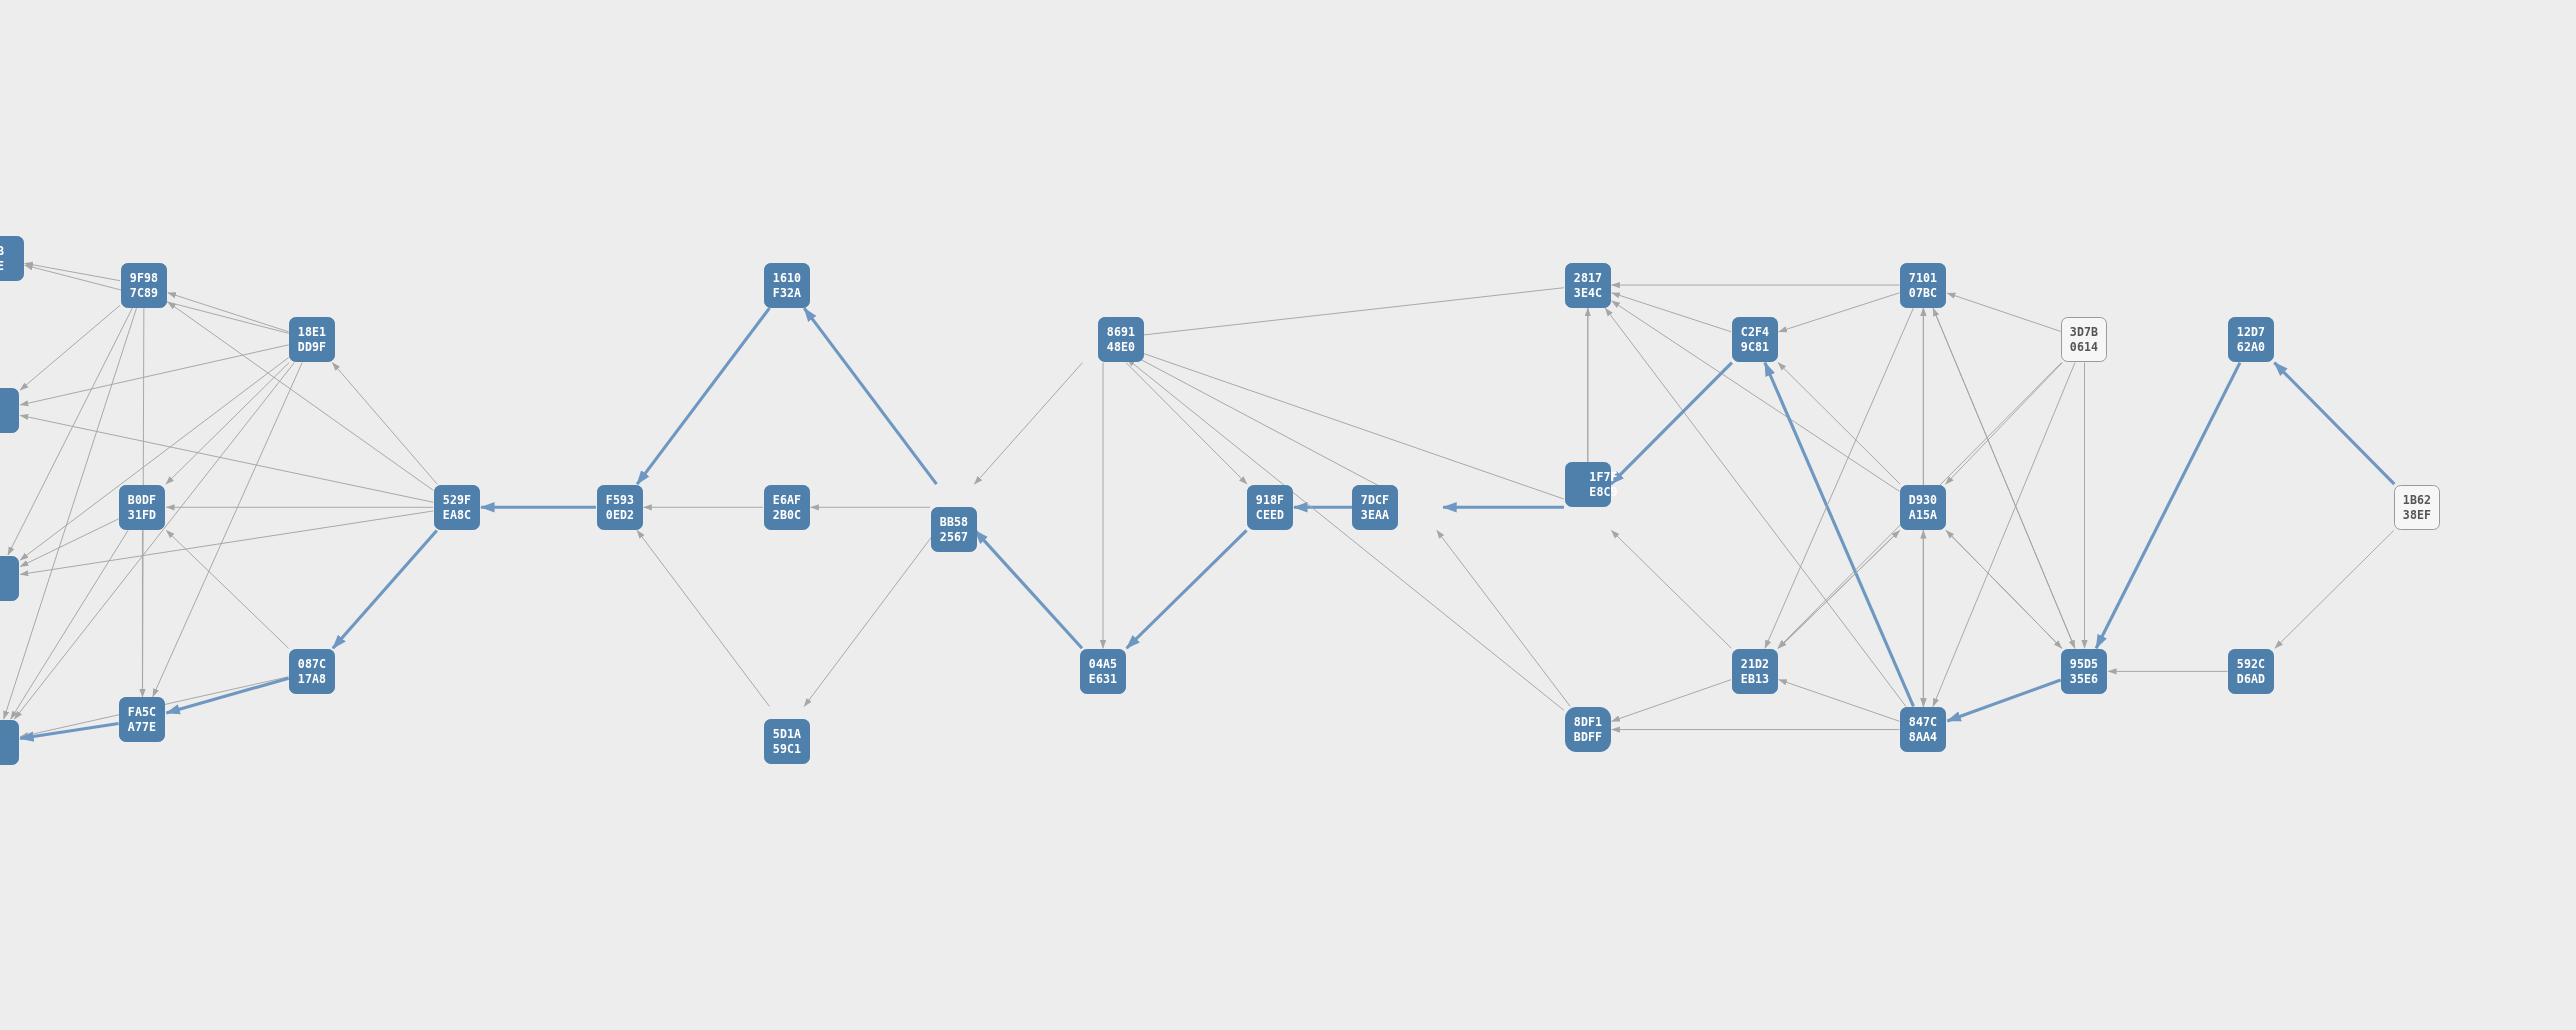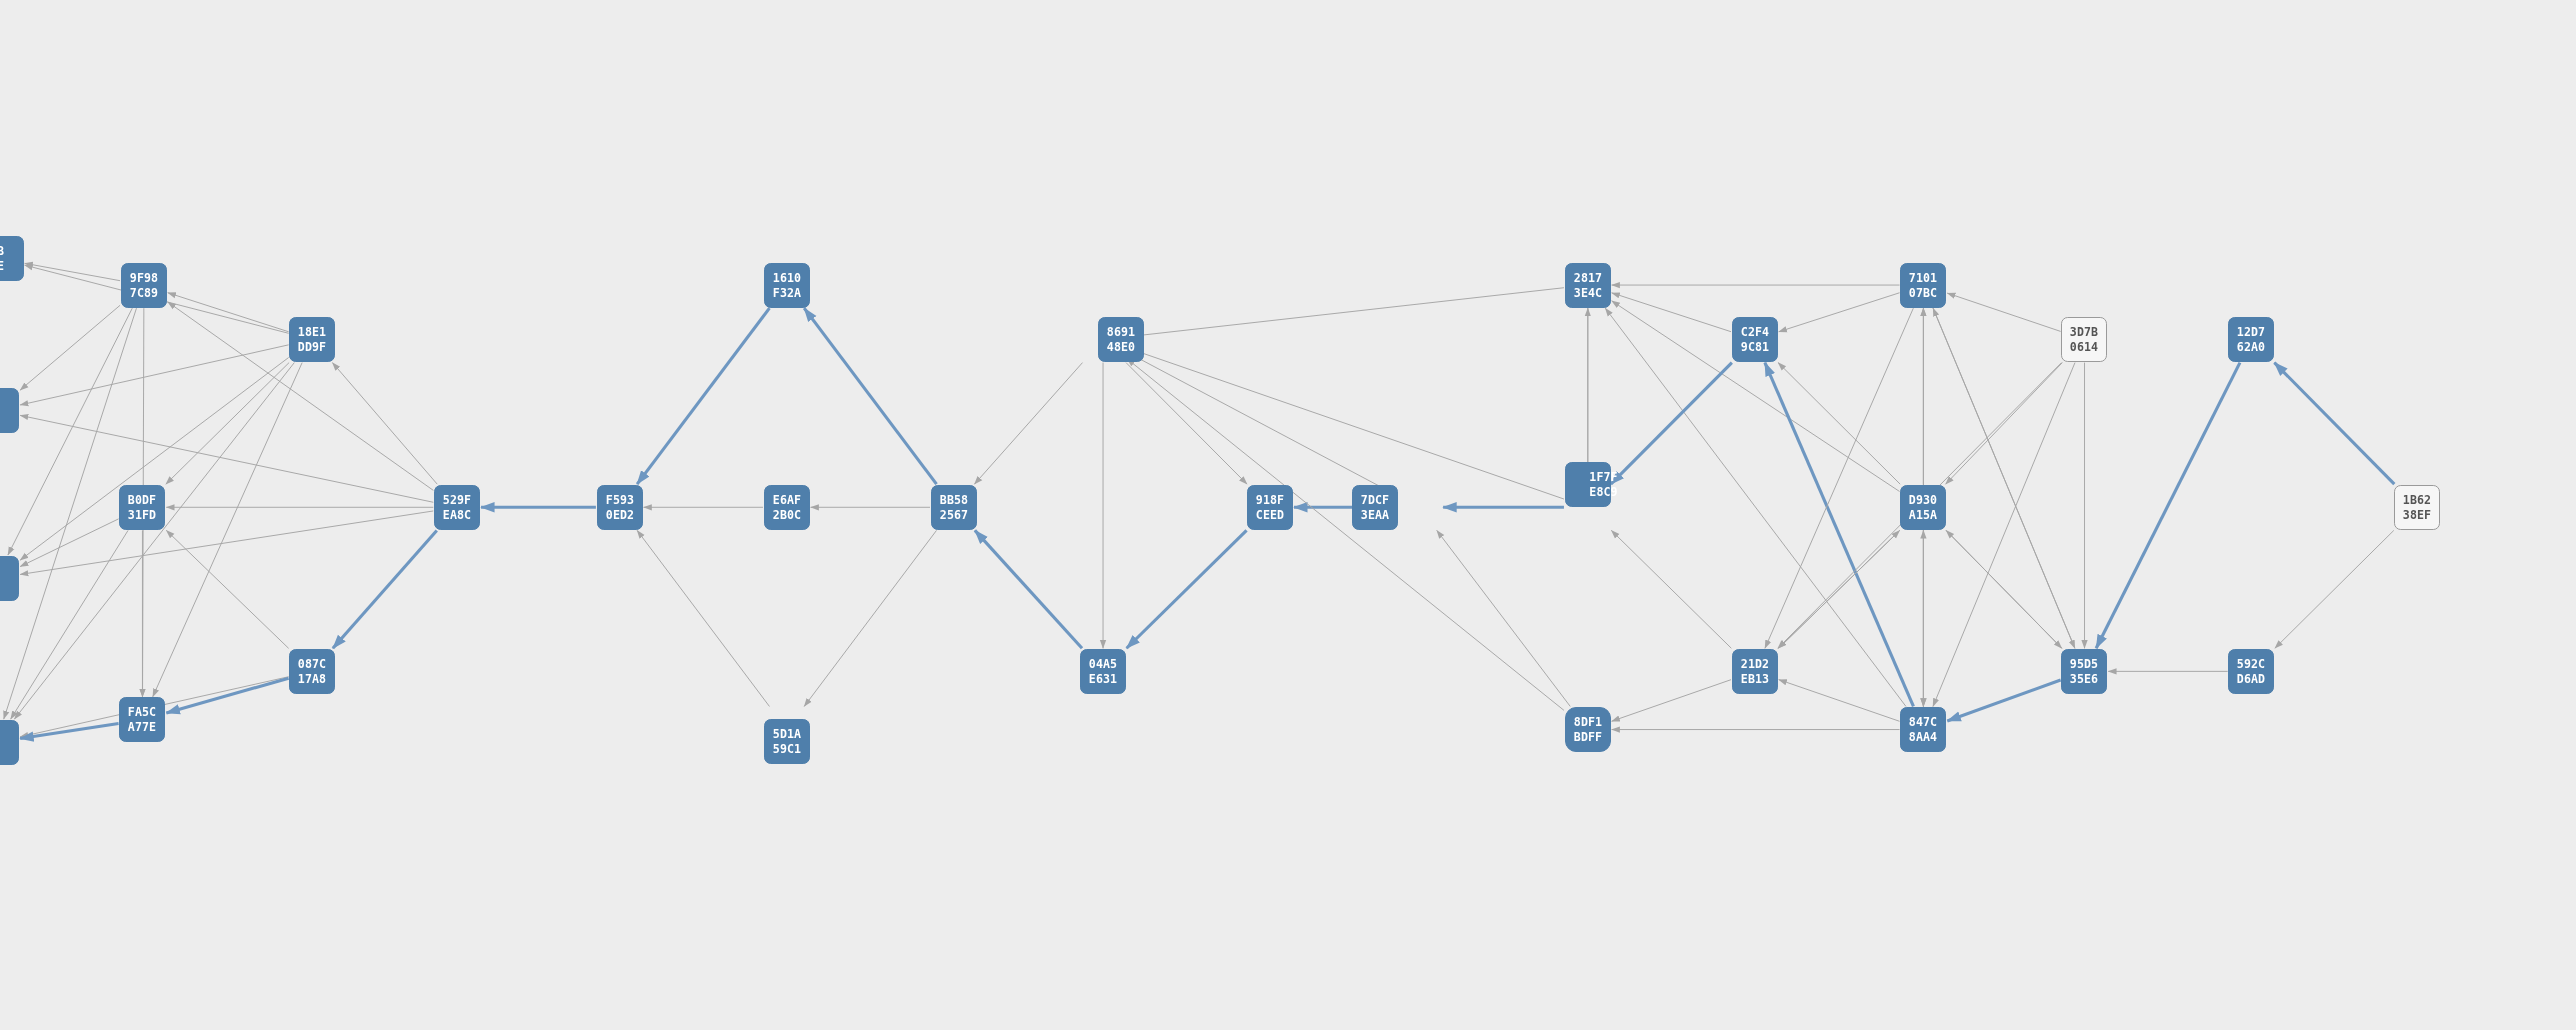--- a/index.html
+++ b/index.html
@@ -195,21 +195,21 @@
         <span class="ln">0ED2</span>
       </div>
       <div class="node filled" style="left: 764px; top: 485px;">
         <span class="ln">E6AF</span>
         <span class="ln">2B0C</span>
       </div>
       <div class="node filled" style="left: 764px; top: 719px;">
         <span class="ln">5D1A</span>
         <span class="ln">59C1</span>
       </div>
-      <div class="node filled" style="left: 931px; top: 485px;">
+      <div class="node filled" style="left: 931px; top: 507px;">
         <span class="ln">BB58</span>
         <span class="ln">2567</span>
       </div>
       <div class="node filled" style="left: 1080px; top: 317px; margin-left: 18px;">
         <span class="ln">8691</span>
         <span class="ln">48E0</span>
       </div>
       <div class="node filled" style="left: 1080px; top: 649px;">
         <span class="ln">04A5</span>
         <span class="ln">E631</span>

